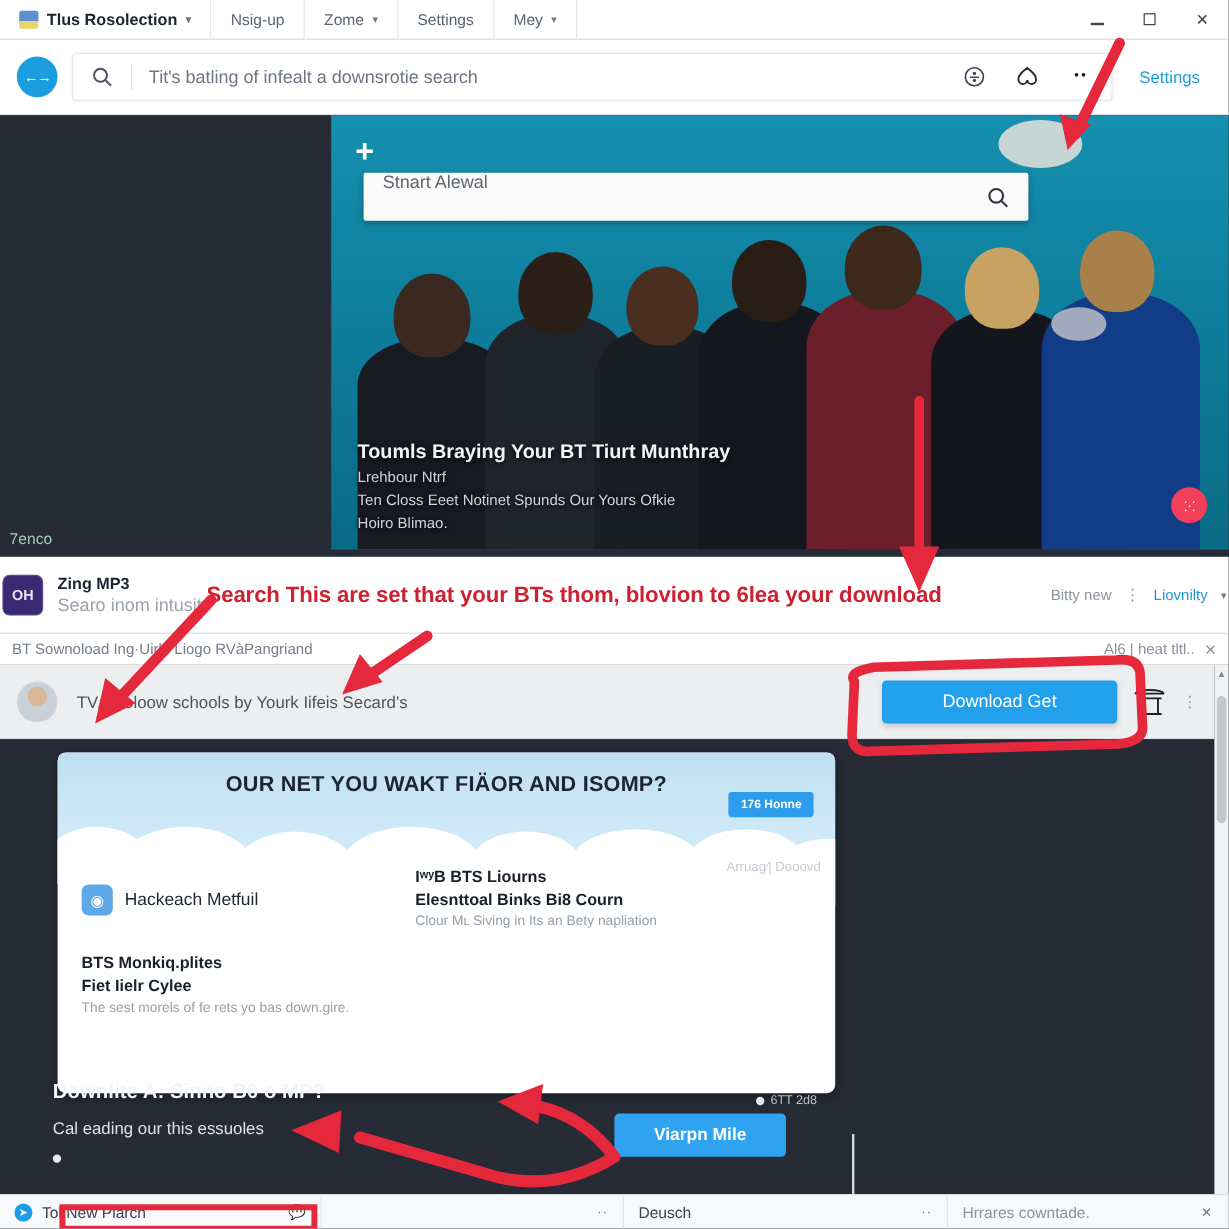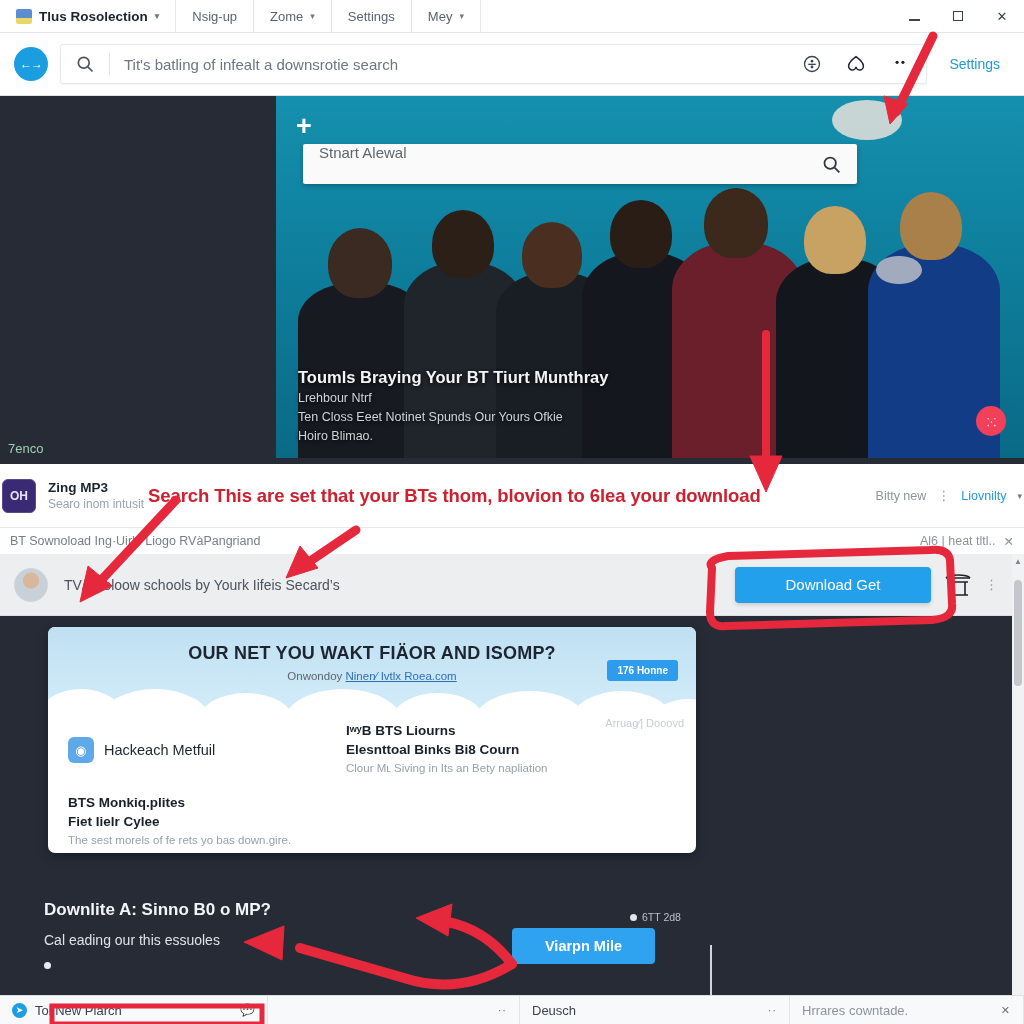--- a/index.html
+++ b/index.html
@@ -119,21 +119,21 @@
     border-bottom: 1px solid #e6e9ed;
   }
   .appicon {
     width: 34px; height: 34px; border-radius: 6px; background: #3a2a73; flex: none;
     color: #e8e4f8; font-size: 12px; font-weight: bold;
     display: flex; align-items: center; justify-content: center;
     border: 1px solid #5a4a92;
   }
   .apptext { margin-left: 12px; }
   .app-name { font-size: 13.5px; font-weight: bold; color: #1b2330; }
-  .app-sub  { font-size: 12px; color: #9aa2ad; margin-top: 2px; }
+  .app-sub  { font-size: 15px; color: #9aa2ad; margin-top: 2px; }
   .annot-red {
     margin-left: 4px; color: #cf2030; font-size: 18.5px; font-weight: bold;
     white-space: nowrap; letter-spacing: -.1px;
   }
   .approw-right { margin-left: auto; display: flex; align-items: center; gap: 11px; }
   .rr-text { font-size: 12.5px; color: #8e959f; }
   .rr-link { font-size: 12.5px; color: #1f9ad6; }
   .kebab { color: #8e959f; font-size: 13px; letter-spacing: 0; line-height: .6; text-align:center; }
 
   
@@ -160,21 +160,21 @@
   .dl-btn {
     width: 196px; height: 36px; background: #22a0ec; color: #fff;
     border: none; border-radius: 4px; font-family: "Liberation Sans", sans-serif;
     font-size: 15px; cursor: pointer; box-shadow: 0 2px 4px rgba(0,0,0,.15);
   }
   .torii { width: 30px; height: 28px; position: relative; }
 
   
   .contentarea { position: absolute; left: 0; top: 616px; width: 1012px; height: 380px; background: #262b36; }
   .card {
-    position: absolute; left: 48px; top: 11px; width: 648px; height: 226px;
+    position: absolute; left: 48px; top: 11px; width: 648px; height: 284px;
     background: #ffffff; border-radius: 7px; overflow: hidden;
     box-shadow: 0 3px 10px rgba(0,0,0,.35);
   }
   .card-sky {
     height: 104px; position: relative;
     background: linear-gradient(#bfe0f2, #d7eefa);
   }
   .cloud { position: absolute; background: #fff; border-radius: 50%; }
   .card-h1 {
     position: absolute; left: 0; right: 0; top: 16px; text-align: center;
@@ -399,23 +399,20 @@
       </svg>
     </span>
     <span class="kebab">⋮</span>
   </div>
 </div>
 
 <div class="contentarea">
   <div class="card">
     <div class="card-sky">
       <div class="card-h1">OUR NET YOU WAKT FIÄOR AND ISOMP?</div>
-      <div class="card-sub">
-        <span>Onwondoy </span><u>Ninen⁄ Ivtlx Roea.com</u>
-      </div>
       <div class="cloud" style="left:-10px;  bottom:-16px; width:86px; height:58px;"></div>
       <div class="cloud" style="left:52px;   bottom:-22px; width:110px; height:64px;"></div>
       <div class="cloud" style="left:150px;  bottom:-18px; width:96px; height:56px;"></div>
       <div class="cloud" style="left:236px;  bottom:-24px; width:118px; height:66px;"></div>
       <div class="cloud" style="left:344px;  bottom:-16px; width:92px; height:54px;"></div>
       <div class="cloud" style="left:426px;  bottom:-22px; width:112px; height:62px;"></div>
       <div class="cloud" style="left:524px;  bottom:-18px; width:100px; height:58px;"></div>
       <div class="cloud" style="left:600px;  bottom:-24px; width:80px; height:56px;"></div>
     </div>
     <div class="card-body">

